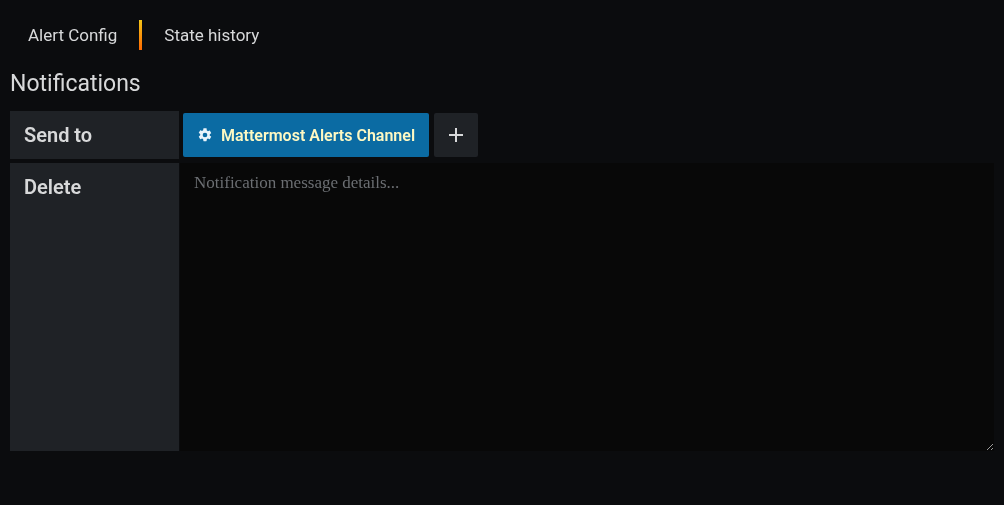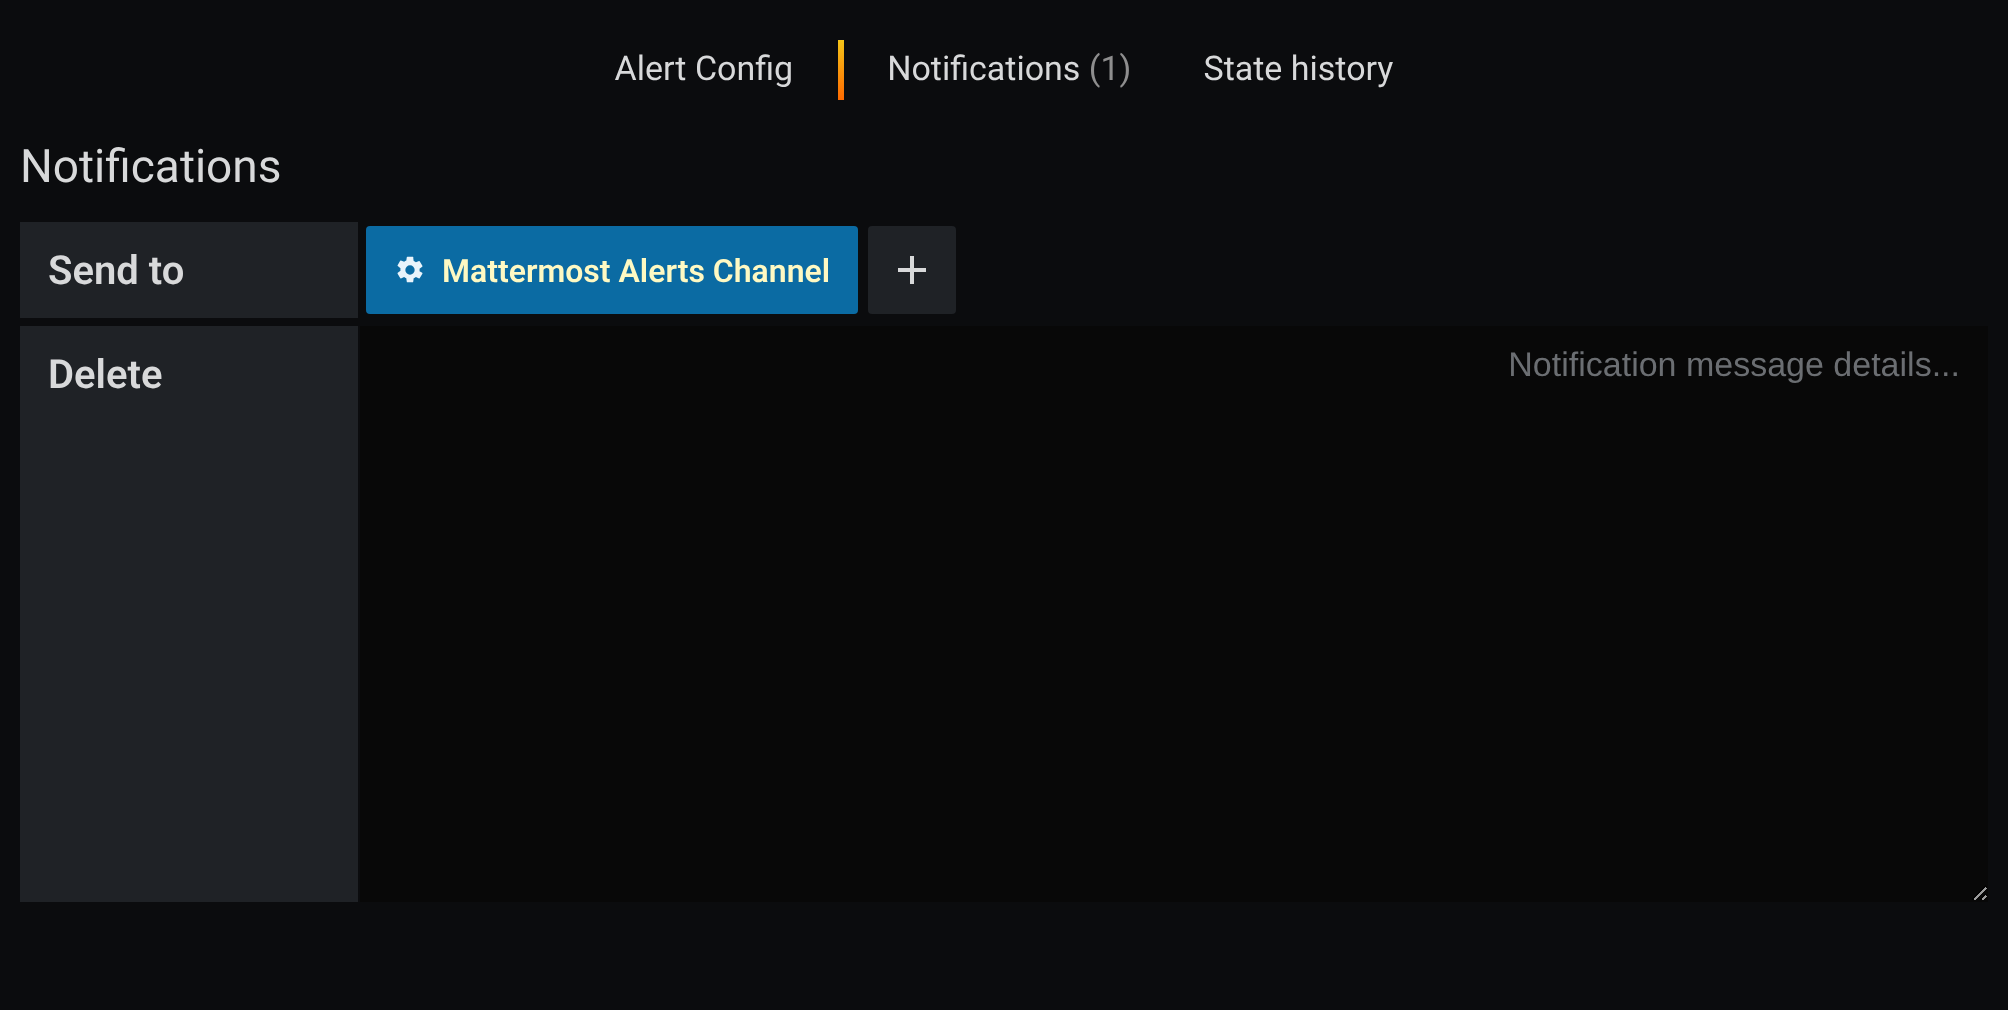--- a/index.html
+++ b/index.html
@@ -14,21 +14,20 @@
       width: 1004px;
       height: 505px;
       overflow: hidden;
       padding: 0;
     }
     .tabs {
       display: flex;
       align-items: center;
       padding: 0 10px;
       height: 70px;
-      justify-content: center;
     }
     .tab {
       color: #d8d9da;
       font-size: 17px;
       padding: 10px 18px;
       cursor: pointer;
       font-weight: 400;
       white-space: nowrap;
     }
     .tab-divider {
@@ -105,43 +104,38 @@
       font-weight: 700;
       cursor: pointer;
       border-radius: 2px;
     }
     .message-textarea {
       flex: 1;
       background: #080808;
       color: #eab308;
       border: none;
       outline: none;
-      font-family: Liberation Sans, sans-serif;
+      font-family: Liberation Serif, serif;
       font-size: 17px;
       padding: 10px 14px;
       resize: both;
       height: 288px;
-      text-align: right;
     }
     .message-textarea::placeholder {
       color: #6b6e72;
     }
   </style>
 </head>
 <body>
 
 <div class="tabs">
   <div class="tab">
     <span>Alert Config</span>
   </div>
   <div class="tab-divider"></div>
-  <div class="tab">
-    <span>Notifications</span>
-    <span class="count">(1)</span>
-  </div>
   <div class="tab">
     <span>State history</span>
   </div>
 </div>
 
 <div class="section">
   <h2 class="section-header">Notifications</h2>
 
   <div class="form-row sendto-row">
     <div class="form-label">Send to</div>

